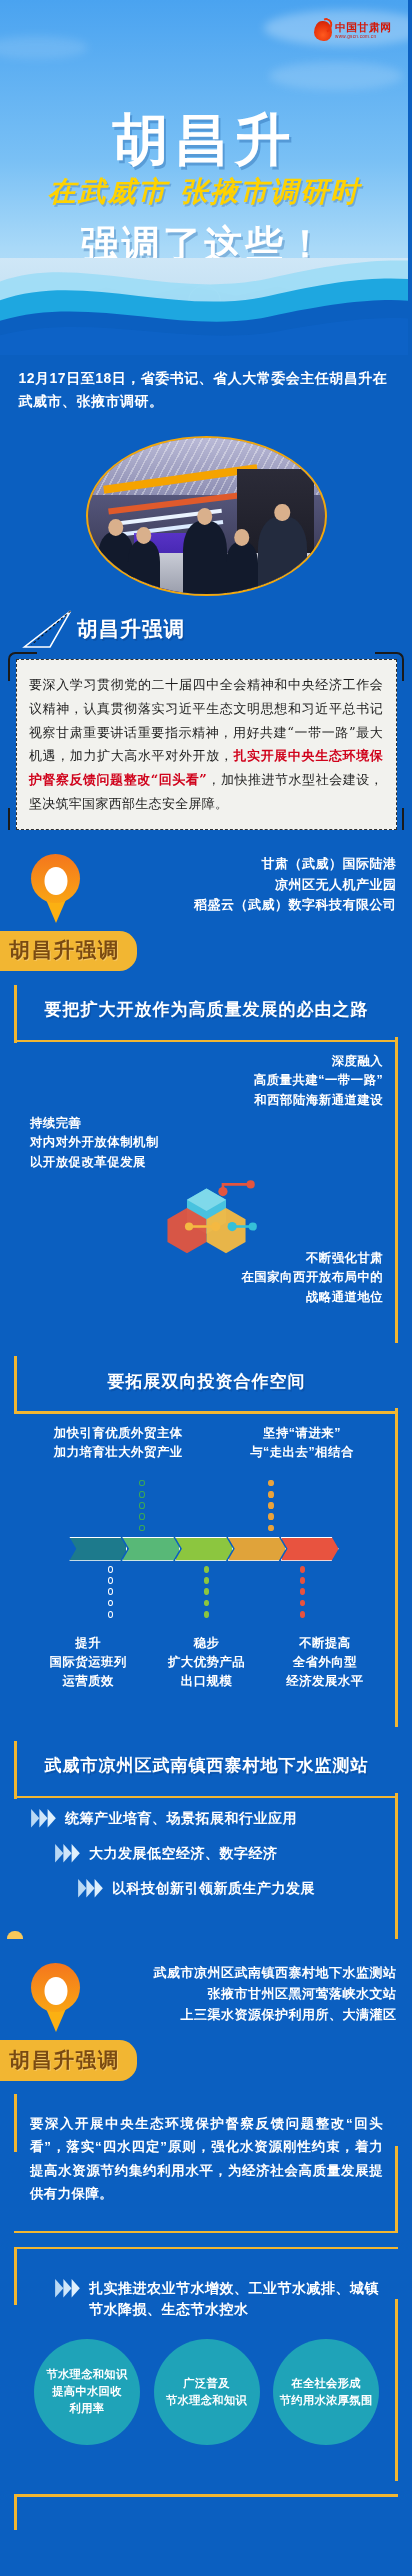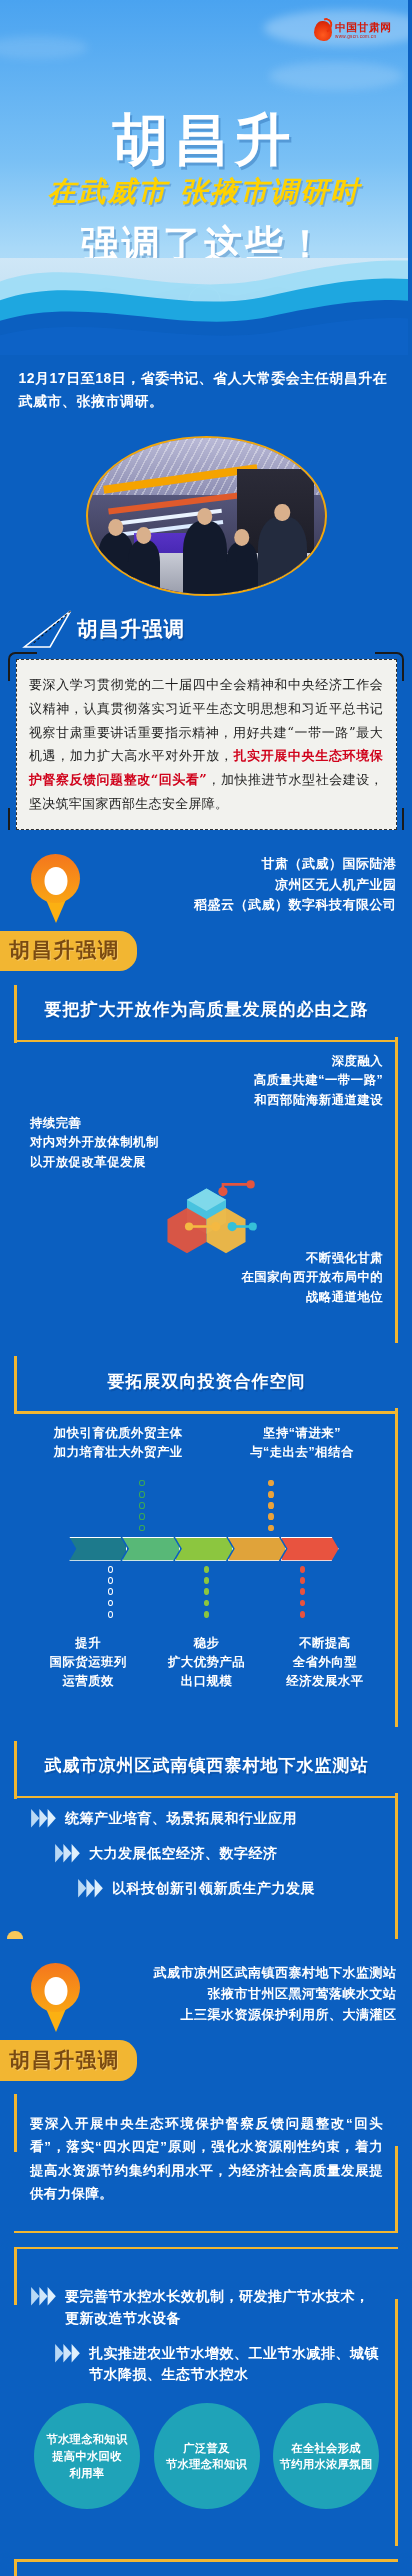--- a/index.html
+++ b/index.html
@@ -486,28 +486,20 @@
   </div>
 
   <div class="frame-block" style="padding-top:17.5px;">
     <div class="fb-top" style="top:auto;bottom:0;"></div>
     <div class="plain-text">要深入开展中央生态环境保护督察反馈问题整改“回头看”，落实“四水四定”原则，强化水资源刚性约束，着力提高水资源节约集约利用水平，为经济社会高质量发展提供有力保障。</div>
     <div style="height:12.4px"></div>
   </div>
 
   <div class="frame-block" style="padding-top:17.5px;">
     <div class="fb-top" style="top:0;"></div>
-    <div class="bullet-row i1" style="margin-top:21.6px;">
-      <svg class="chev-icon" viewBox="0 0 54 40">
-        <path d="M2,2 L18,20 L2,38 Z" fill="#b9d9f5"></path>
-          <path d="M18,2 L34,20 L18,38 Z" fill="#cfe6fa"></path>
-          <path d="M34,2 L50,20 L34,38 Z" fill="#dff0fd"></path>
-      </svg>
-      <div class="bullet-txt">要完善节水控水长效机制，研发推广节水技术，更新改造节水设备</div>
-    </div>
     <div class="bullet-row i2">
       <svg class="chev-icon" viewBox="0 0 54 40">
         <path d="M2,2 L18,20 L2,38 Z" fill="#b9d9f5"></path>
           <path d="M18,2 L34,20 L18,38 Z" fill="#cfe6fa"></path>
           <path d="M34,2 L50,20 L34,38 Z" fill="#dff0fd"></path>
       </svg>
       <div class="bullet-txt">扎实推进农业节水增效、工业节水减排、城镇节水降损、生态节水控水</div>
     </div>
 
     <div class="circles">

